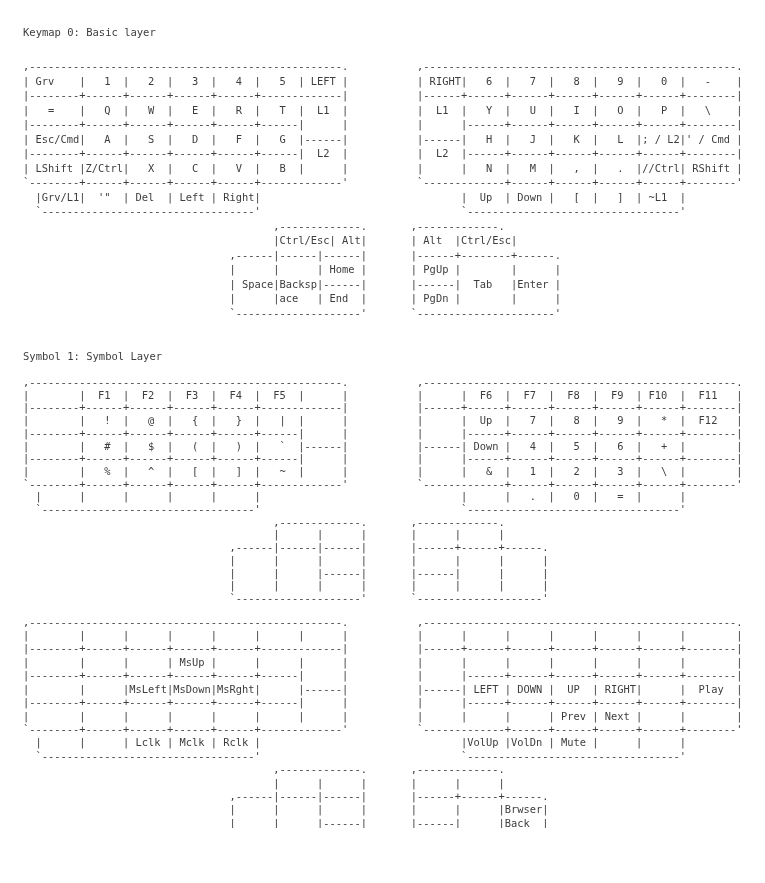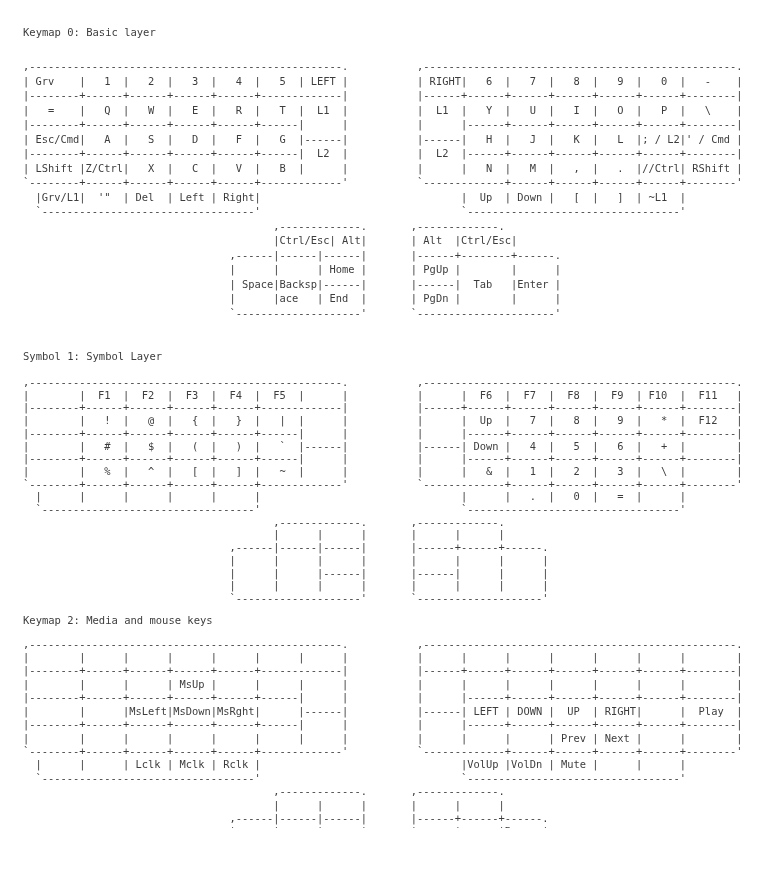--- a/index.html
+++ b/index.html
@@ -75,21 +75,20 @@
                                         ,-------------.       ,-------------.
                                         |      |      |       |      |      |
                                  ,------|------|------|       |------+------+------.
                                  |      |      |      |       |      |      |      |
                                  |      |      |------|       |------|      |      |
                                  |      |      |      |       |      |      |      |
                                  `--------------------'       `--------------------'</pre>
   </div>
 
   <div class="section sec2">
-    <div class="section-title">Keymap 2: Media and mouse keys</div>
     <pre class="art" id="art2">,--------------------------------------------------.           ,--------------------------------------------------.
 |        |      |      |      |      |      |      |           |      |      |      |      |      |      |        |
 |--------+------+------+------+------+-------------|           |------+------+------+------+------+------+--------|
 |        |      |      | MsUp |      |      |      |           |      |      |      |      |      |      |        |
 |--------+------+------+------+------+------|      |           |      |------+------+------+------+------+--------|
 |        |      |MsLeft|MsDown|MsRght|      |------|           |------| LEFT | DOWN |  UP  | RIGHT|      |  Play  |
 |--------+------+------+------+------+------|      |           |      |------+------+------+------+------+--------|
 |        |      |      |      |      |      |      |           |      |      |      | Prev | Next |      |        |
 `--------+------+------+------+------+-------------'           `-------------+------+------+------+------+--------'
   |      |      | Lclk | Mclk | Rclk |                                |VolUp |VolDn | Mute |      |      |

